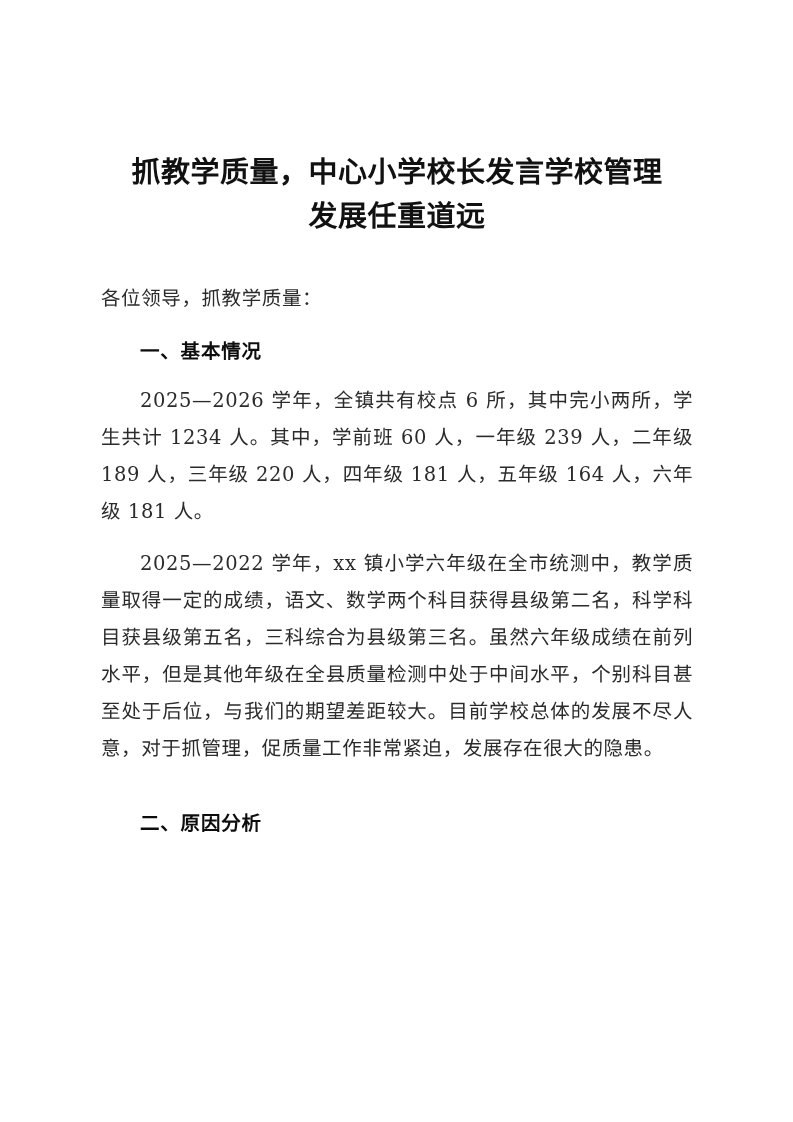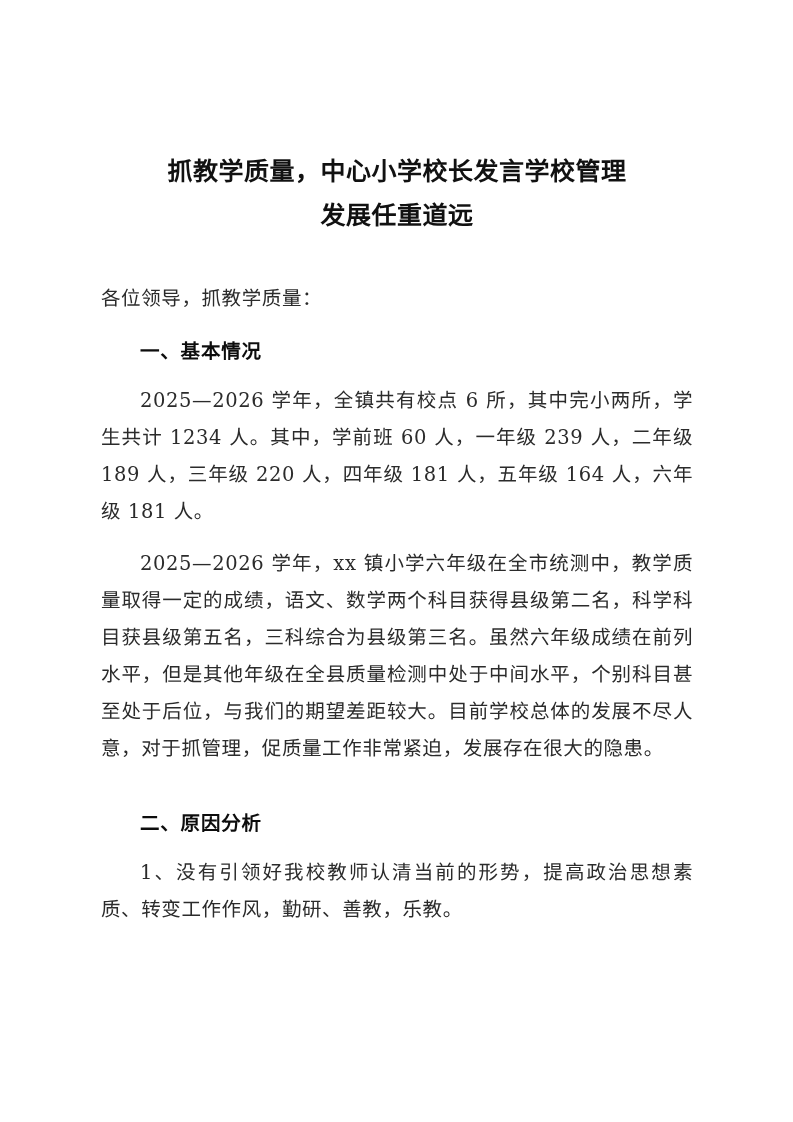--- a/index.html
+++ b/index.html
@@ -33,21 +33,21 @@
     position: absolute;
     left: 101px;
     top: 150px;
     width: 592px;
   }
 
   
   .doc-title {
     font-family: "DejaVu Sans", "Liberation Sans", sans-serif;
     font-weight: bold;
-    font-size: 25px;
+    font-size: 29px;
     line-height: 44px;
     text-align: center;
     letter-spacing: 0.5px;
     margin: 0;
     padding: 0 6px;
     color: #111111;
   }
 
   
   .para {
@@ -97,20 +97,19 @@
       <span>抓教学质量，中心小学校长发言学校管理</span><br>
       <span>发展任重道远</span>
     </h1>
 
     <p class="para greeting">各位领导，抓教学质量：</p>
 
     <h2 class="section-heading heading-gap-1">一、基本情况</h2>
 
     <p class="para indent para-gap-sm">2025—2026 学年，全镇共有校点 6 所，其中完小两所，学生共计 1234 人。其中，学前班 60 人，一年级 239 人，二年级 189 人，三年级 220 人，四年级 181 人，五年级 164 人，六年级 181 人。</p>
 
-    <p class="para indent para-gap">2025—2026 学年，xx 镇小学六年级在全市统测中，教学质量取得一定的成绩，语文、数学两个科目获得县级第二名，科学科目获县级第五名，三科综合为县级第三名。虽然六年级成绩在前列水平，但是其他年级在全县质量检测中处于中间水平，个别科目甚至处于后位，与我们的期望差距较大。目前学校总体的发展不尽人意，对于抓管理，促质量工作非常紧迫，发展存在很大的隐患。</p>
+    <p class="para indent para-gap">2025—2022 学年，xx 镇小学六年级在全市统测中，教学质量取得一定的成绩，语文、数学两个科目获得县级第二名，科学科目获县级第五名，三科综合为县级第三名。虽然六年级成绩在前列水平，但是其他年级在全县质量检测中处于中间水平，个别科目甚至处于后位，与我们的期望差距较大。目前学校总体的发展不尽人意，对于抓管理，促质量工作非常紧迫，发展存在很大的隐患。</p>
 
     <h2 class="section-heading heading-gap-2">二、原因分析</h2>
 
-    <p class="para indent para-gap-sm">1、没有引领好我校教师认清当前的形势，提高政治思想素质、转变工作作风，勤研、善教，乐教。</p>
 
   </div>
 </div>
 
 </body></html>

